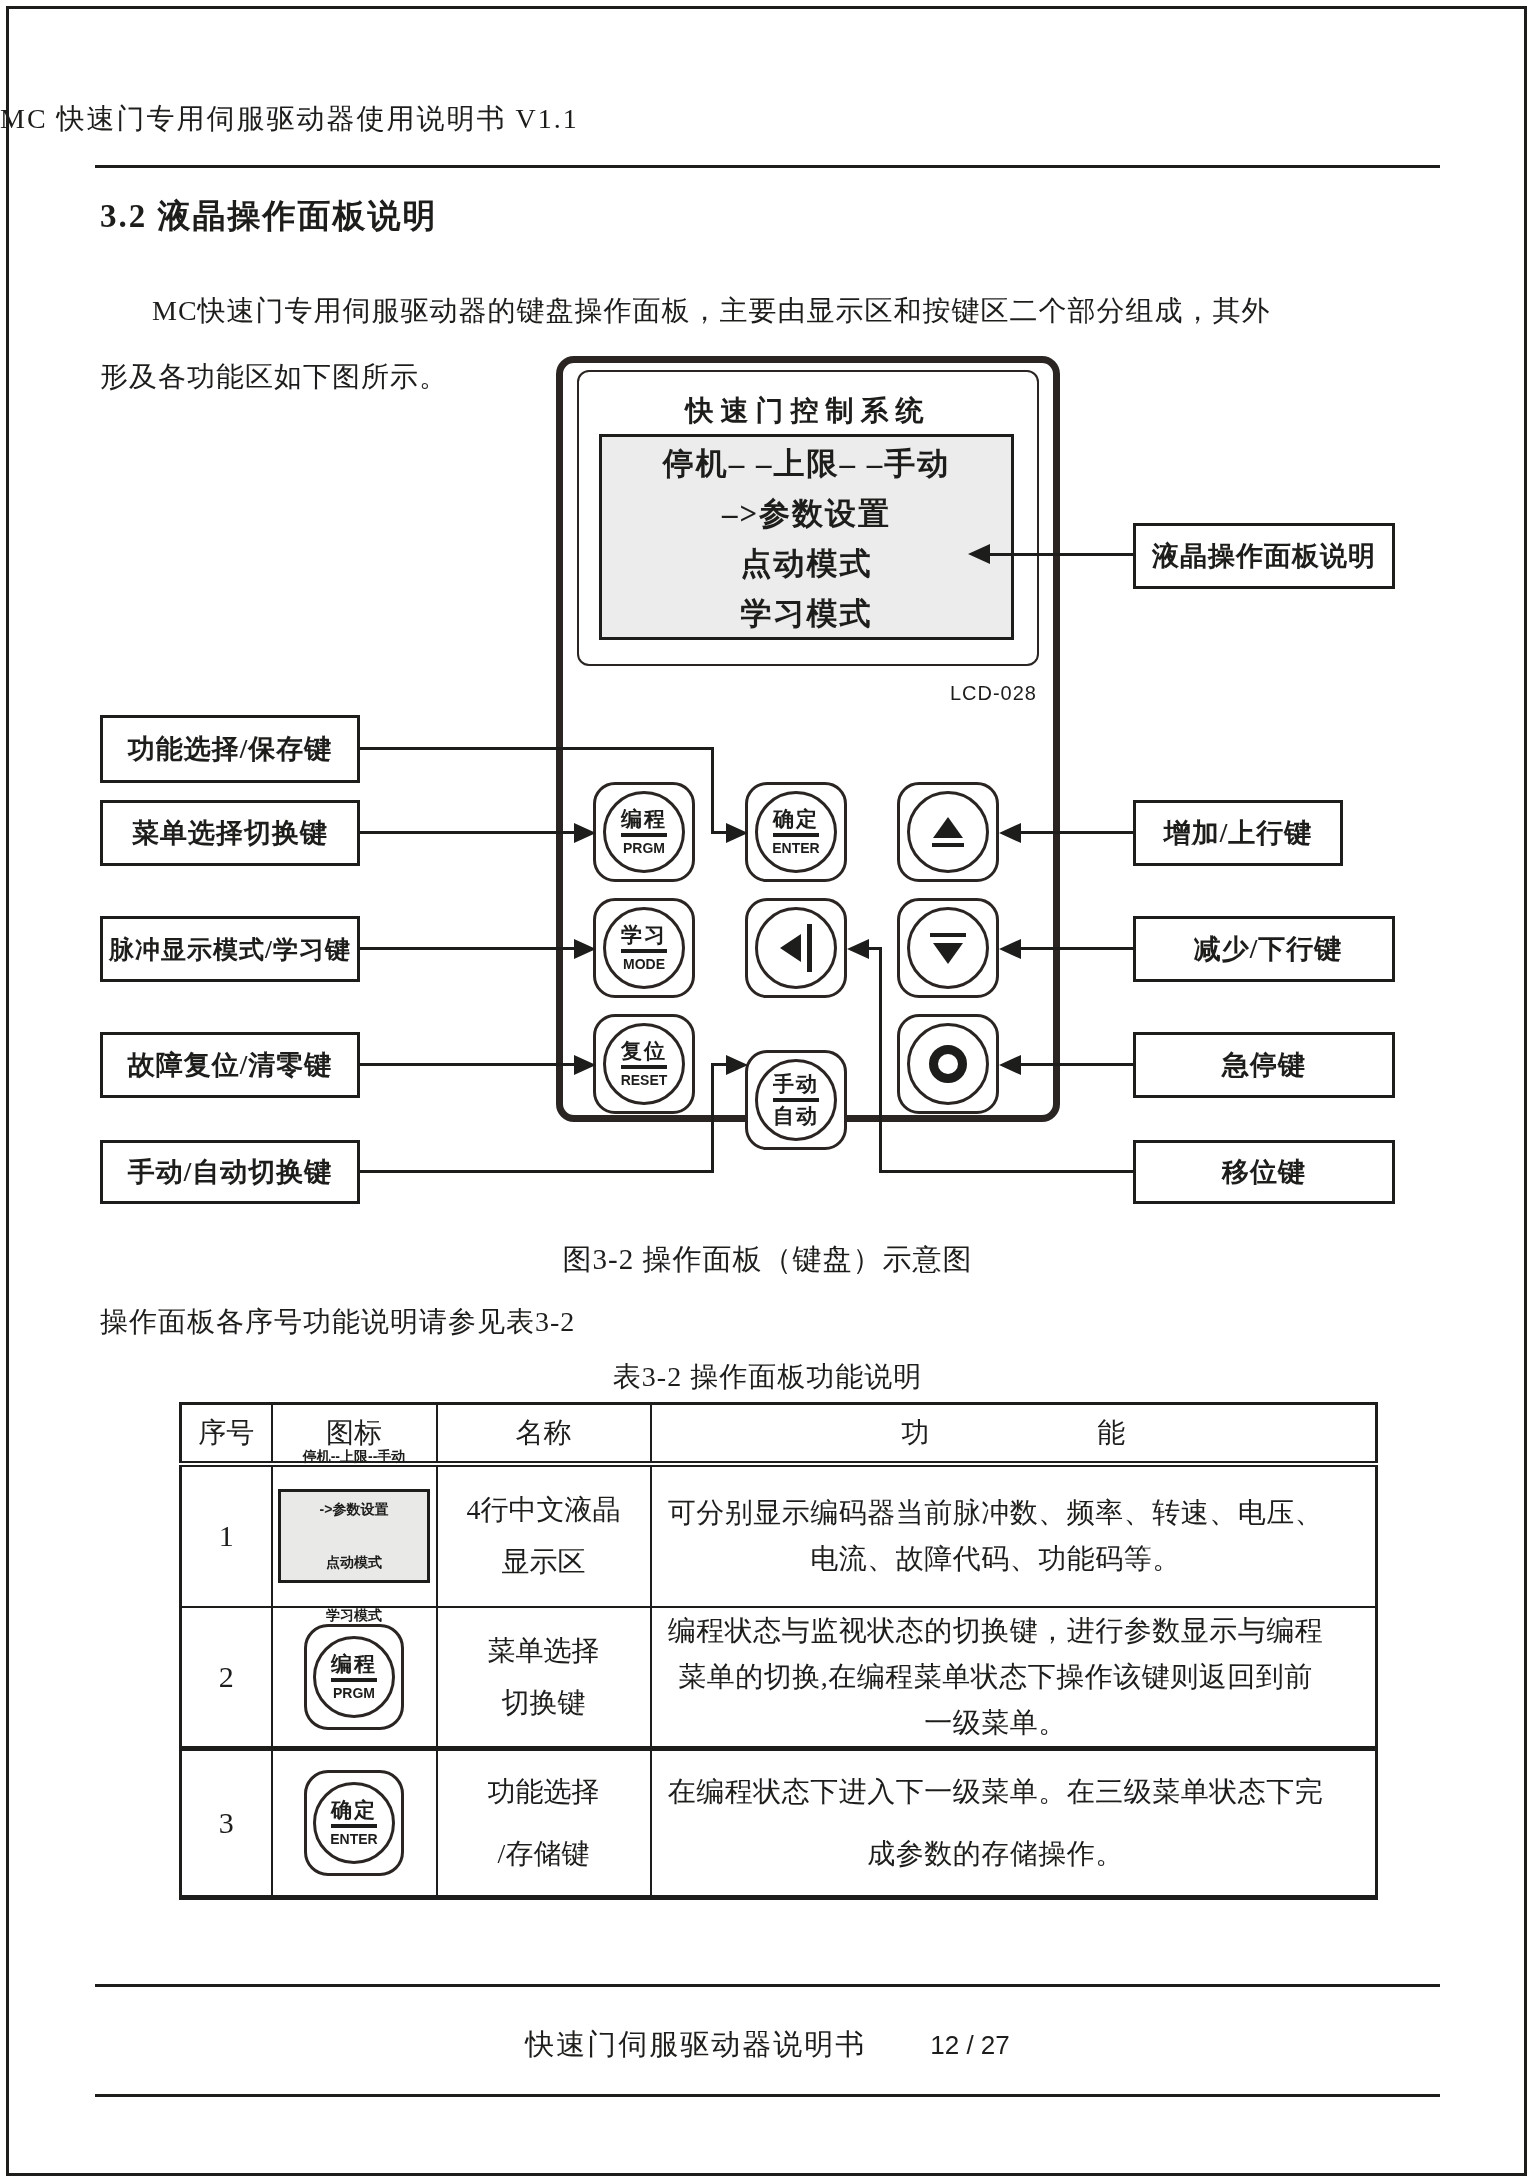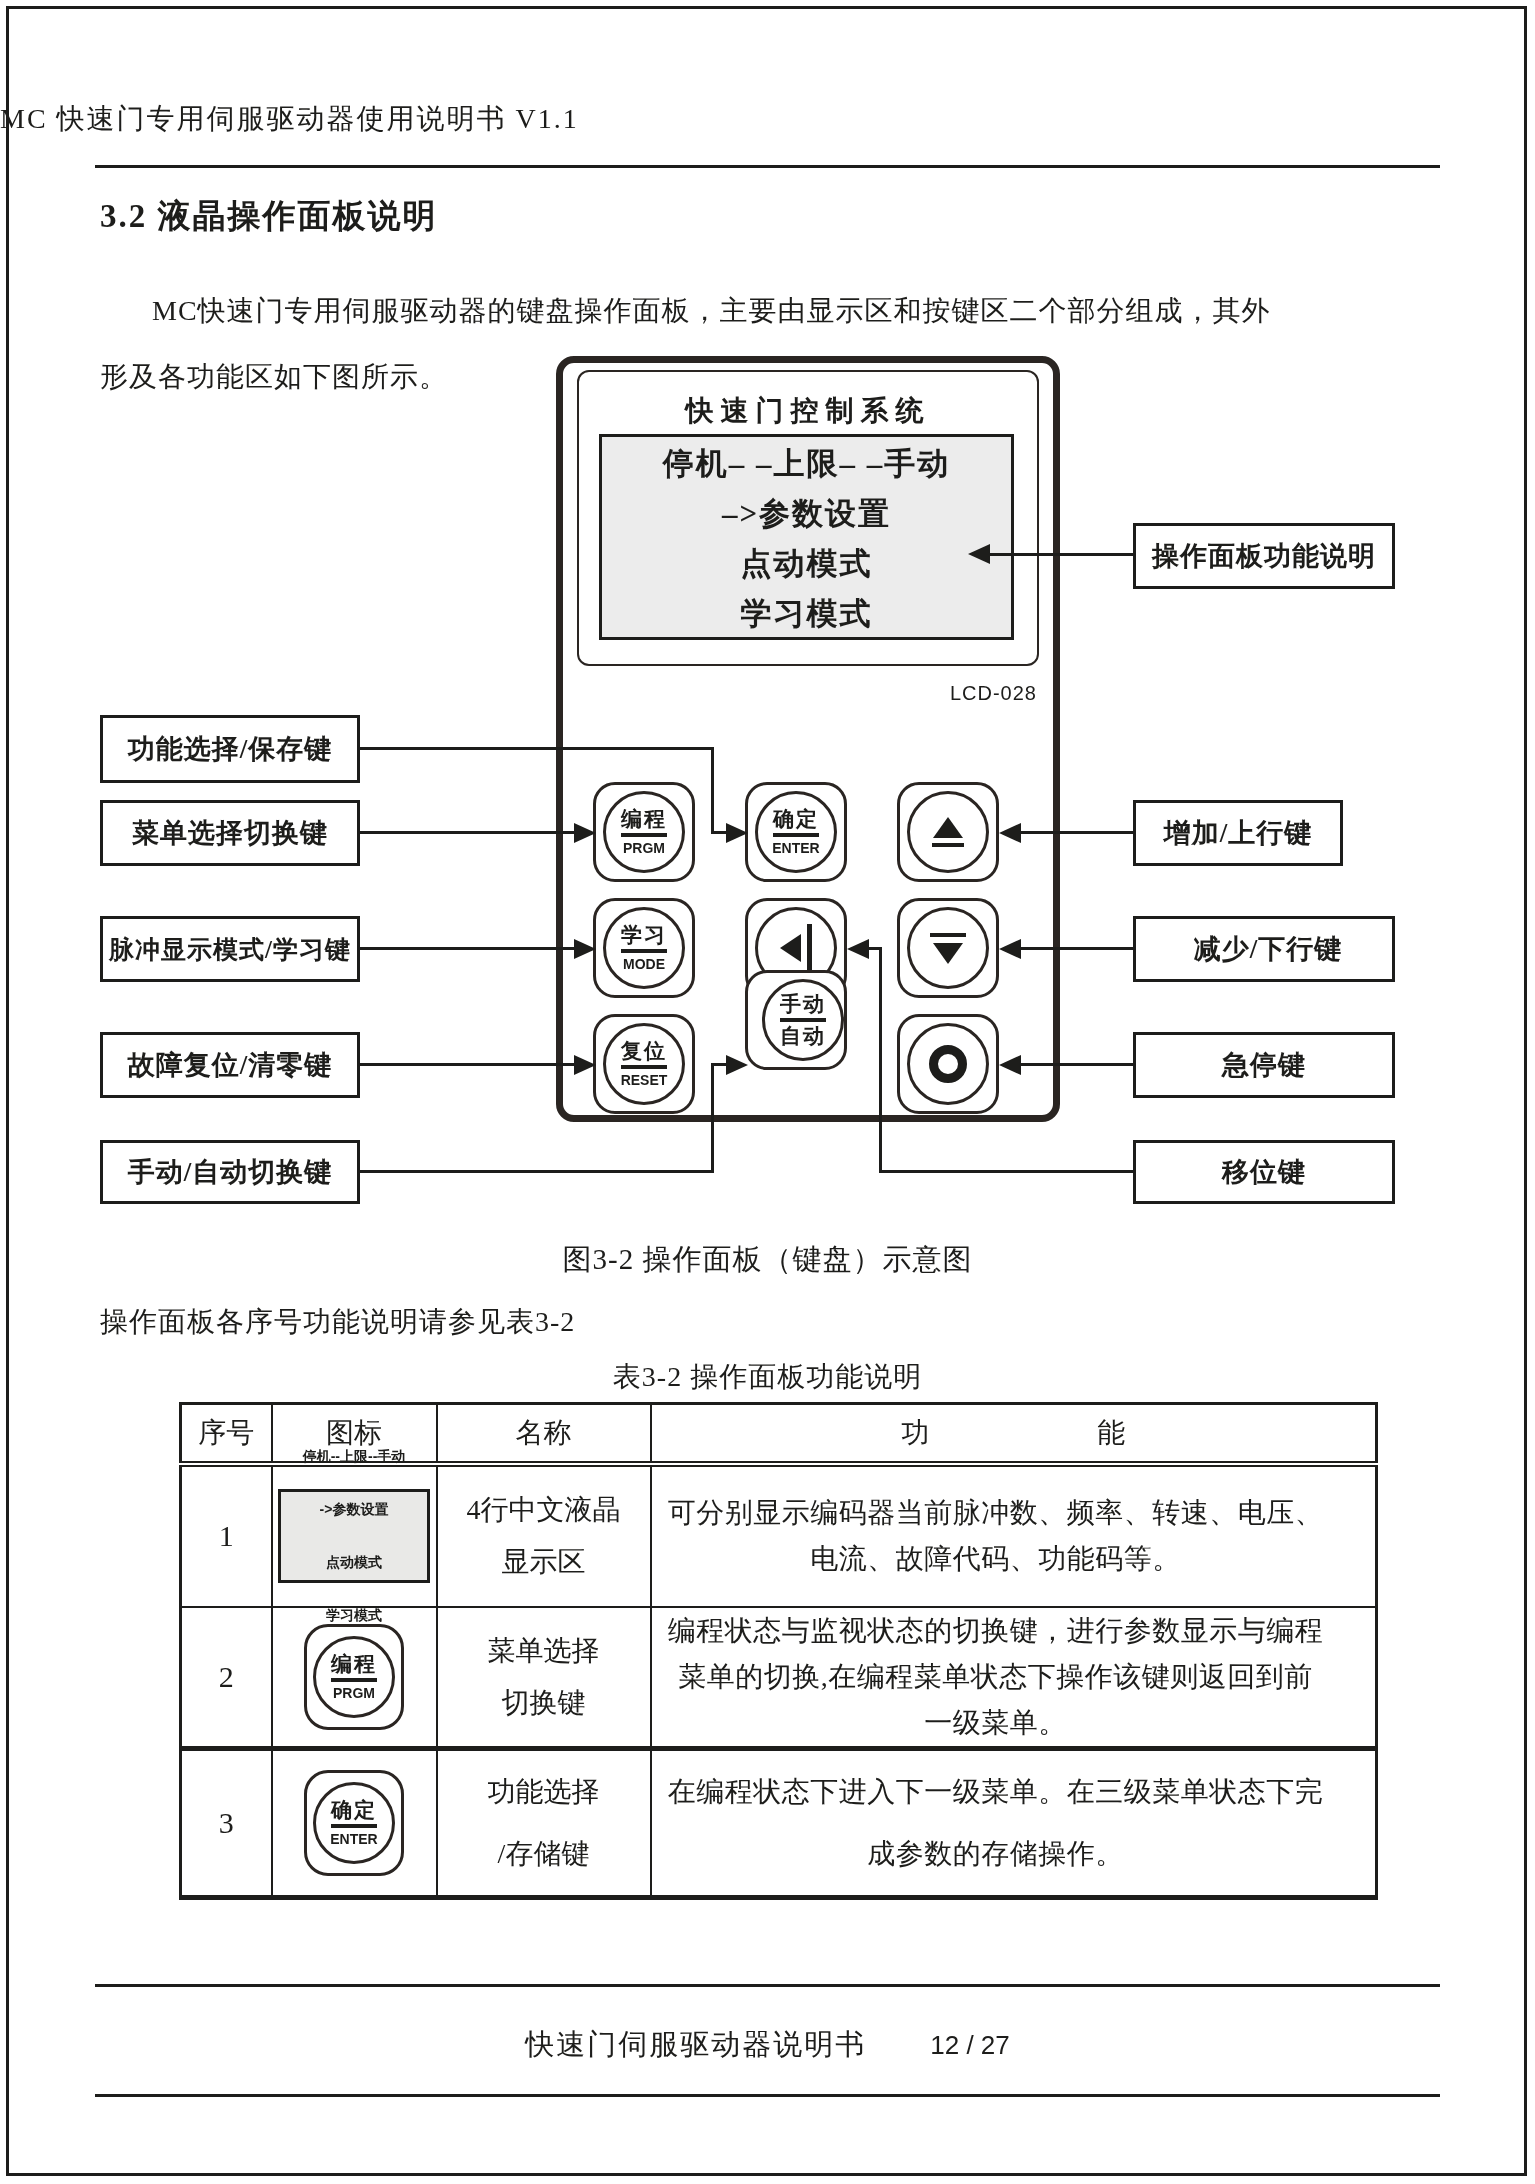--- a/index.html
+++ b/index.html
@@ -166,40 +166,40 @@
     </div>
   </div>
 
   <div class="key" style="left:593px; top:1014px;">
     <div class="key-circle">
       <span class="key-cn">复位</span>
       <span class="key-bar"></span>
       <span class="key-en">RESET</span>
     </div>
   </div>
-  <div class="key" style="left:745px; top:970px;justify-content:flex-end;">
+  <div class="key" style="left:745px; top:1050px;">
     <div class="key-circle">
       <span class="key-cn">手动</span>
       <span class="key-bar"></span>
       <span class="key-cn">自动</span>
     </div>
   </div>
   <div class="key" style="left:897px; top:1014px;">
     <div class="key-circle">
       <span class="ring"></span>
     </div>
   </div>
 
   <div class="callout" style="left:100px; top:715px;  width:260px; height:68px;">功能选择/保存键</div>
   <div class="callout" style="left:100px; top:800px;  width:260px; height:66px;">菜单选择切换键</div>
   <div class="callout" style="left:100px; top:916px;  width:260px; height:66px; font-size:25px;">脉冲显示模式/学习键</div>
   <div class="callout" style="left:100px; top:1032px; width:260px; height:66px;">故障复位/清零键</div>
   <div class="callout" style="left:100px; top:1140px; width:260px; height:64px;">手动/自动切换键</div>
 
-  <div class="callout" style="left:1133px; top:523px;  width:262px; height:66px;">操作面板功能说明</div>
+  <div class="callout" style="left:1133px; top:523px;  width:262px; height:66px;">液晶操作面板说明</div>
   <div class="callout" style="left:1133px; top:800px;  width:210px; height:66px;">增加/上行键</div>
   <div class="callout" style="left:1133px; top:916px;  width:262px; height:66px;padding-left:8px;">减少/下行键</div>
   <div class="callout" style="left:1133px; top:1032px; width:262px; height:66px;">急停键</div>
   <div class="callout" style="left:1133px; top:1140px; width:262px; height:64px;">移位键</div>
 
   <div class="cline" style="left:990px; top:553px; width:143px; height:3px;"></div>
   <div class="ah-l" style="left:968px; top:544px;"></div>
 
   <div class="cline" style="left:360px; top:747px; width:354px; height:3px;"></div>
   <div class="cline" style="left:711px; top:747px; width:3px; height:87px;"></div>

